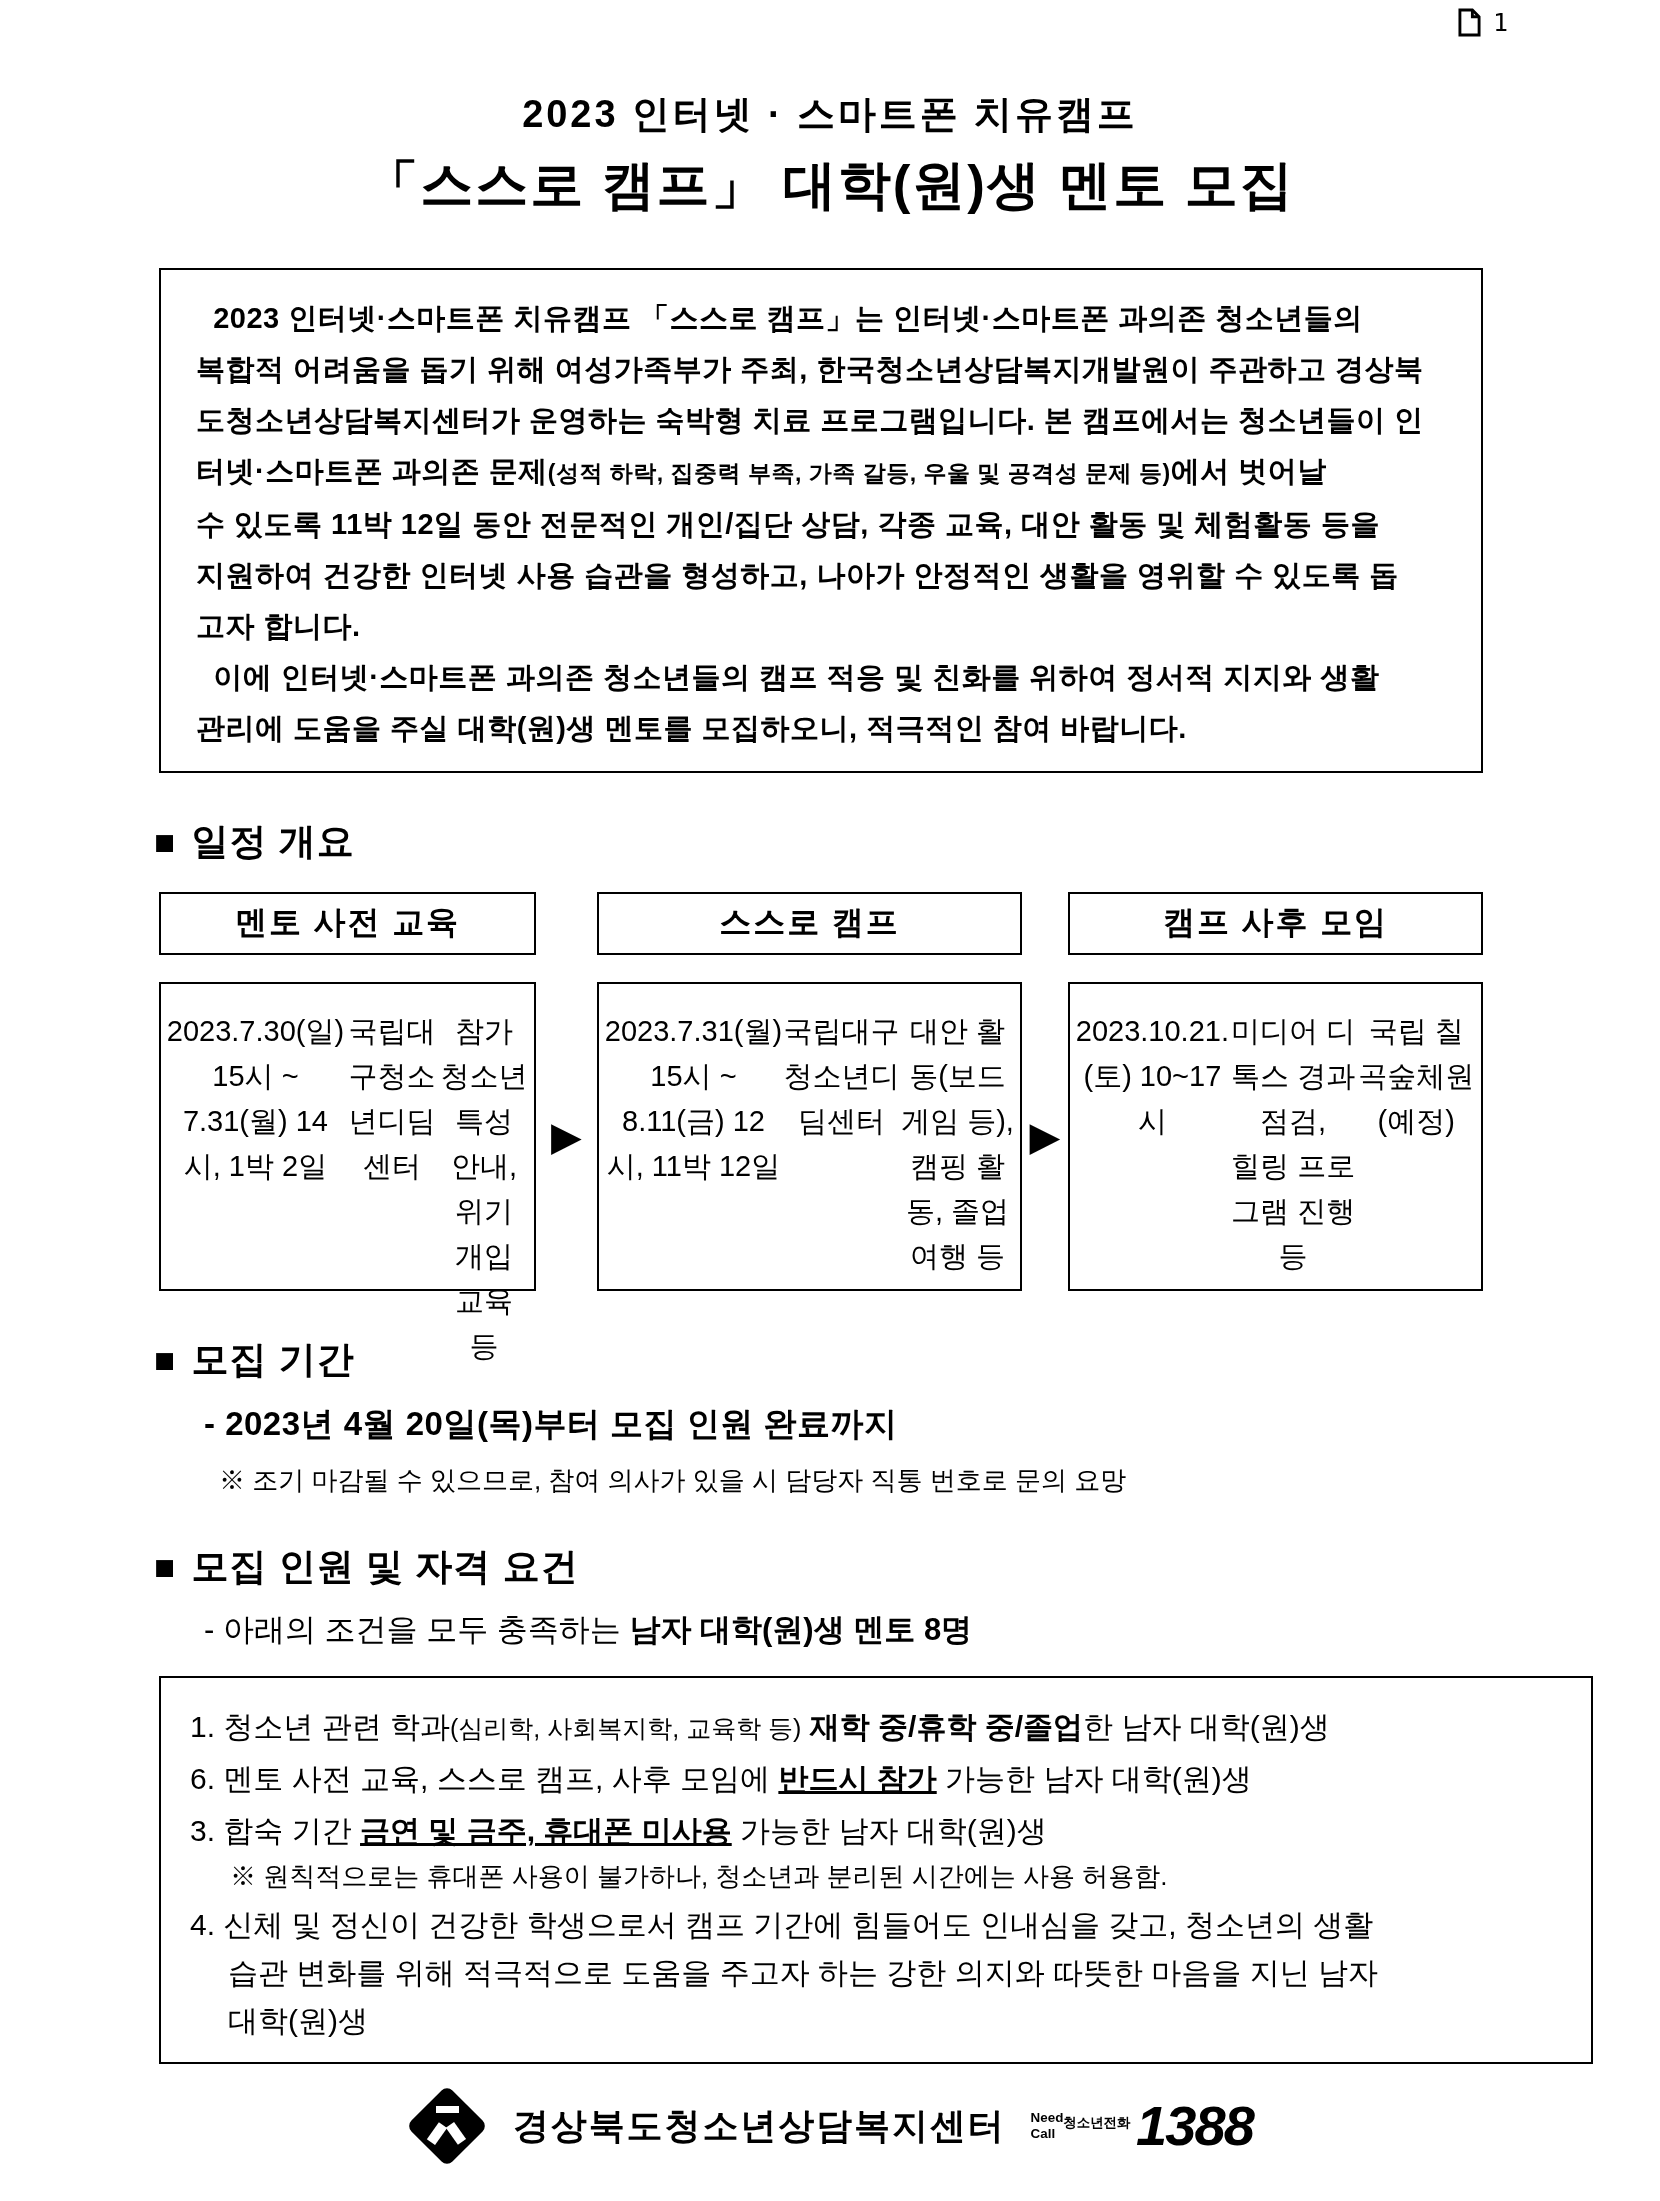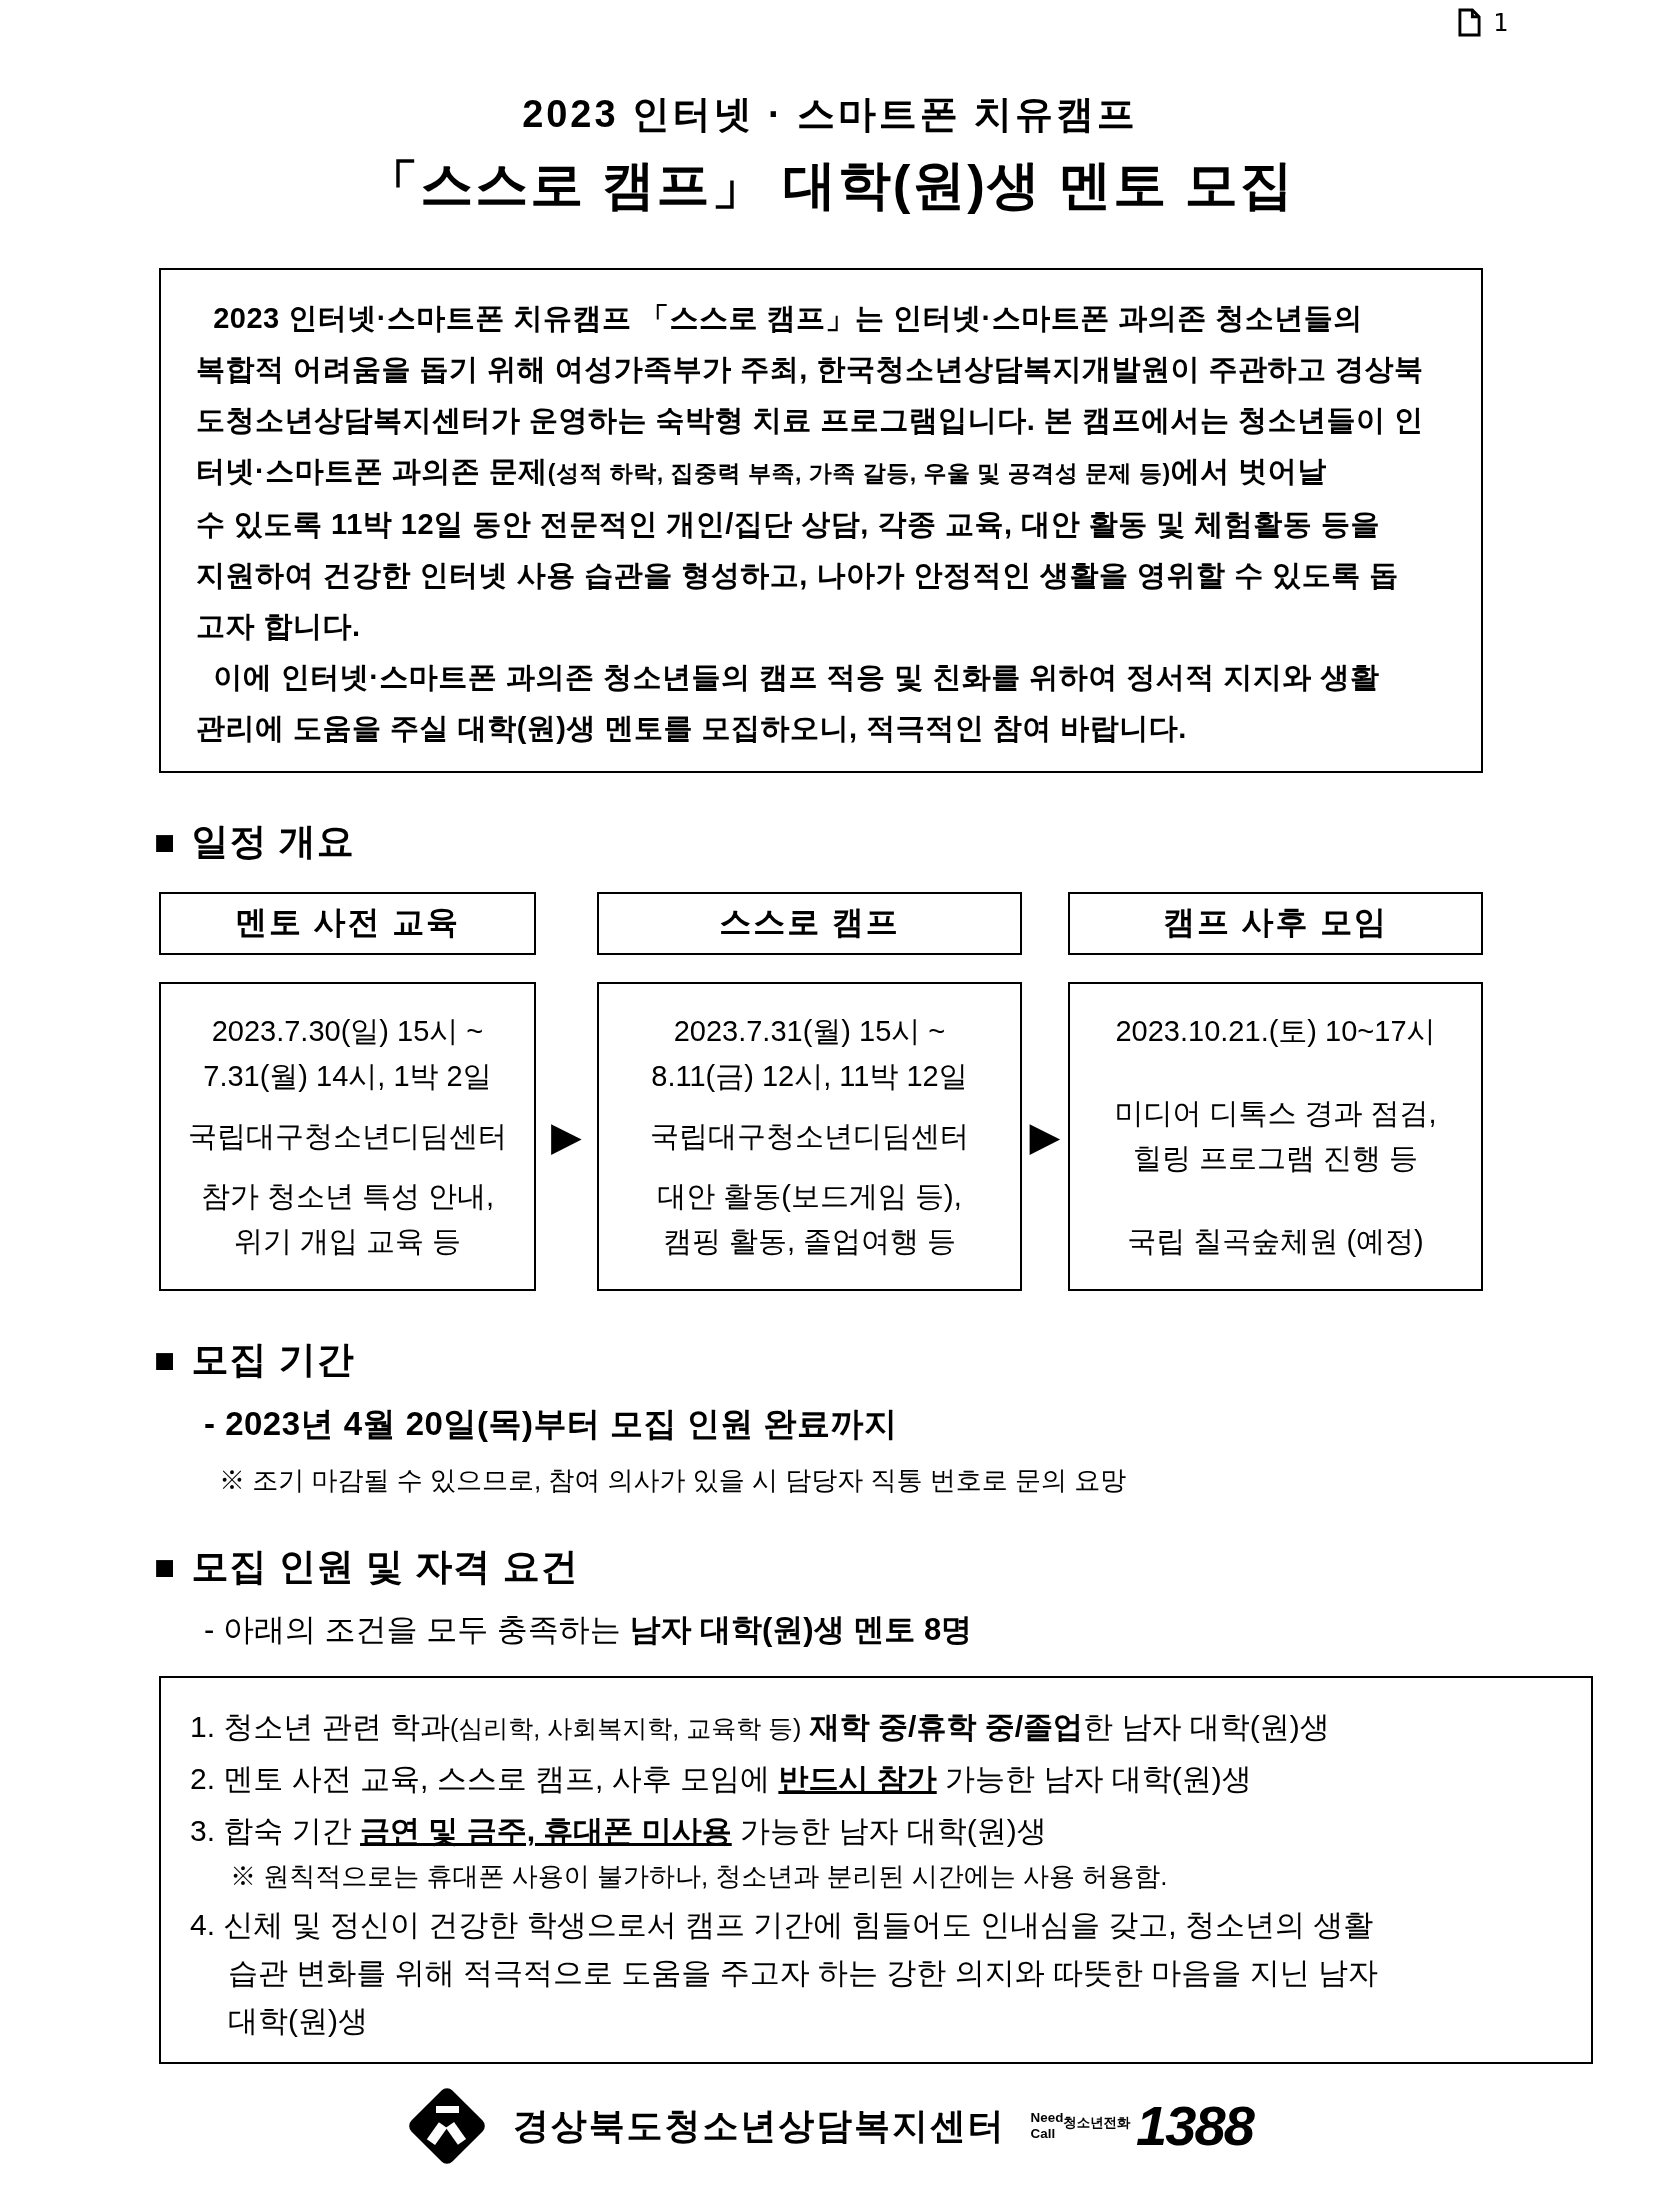--- a/index.html
+++ b/index.html
@@ -57,21 +57,21 @@
     align-items:stretch;
   }
   .sched-hd {
     border:2.9px solid #000; height:63px;
     display:flex; align-items:center; justify-content:center;
     font-size:32px; font-weight:800; letter-spacing:1.9px;
   }
   .sched-cell {
     border:2.9px solid #000; height:309px;
     padding:25px 5.8px;
-    display:flex; flex-direction:column; justify-content:space-between;
+    display:flex; flex-direction:row; justify-content:space-between;
     text-align:center;
     font-size:29px;
   }
   .sched-cell .grp { line-height:45px; }
   .sched-arrow {
     display:flex; align-items:center; justify-content:center;
     font-size:40px;
   }
 
   
@@ -208,21 +208,21 @@
   <div class="line-note">※ 조기 마감될 수 있으므로, 참여 의사가 있을 시 담당자 직통 번호로 문의 요망</div>
 
   <div class="section-heading">
     <span class="bullet">■</span>
     <span>모집 인원 및 자격 요건</span>
   </div>
   <div class="line-lead"><span>- 아래의 조건을 모두 충족하는 </span><span class="b">남자 대학(원)생 멘토 8명</span></div>
 
   <div class="req-box">
     <div class="req-item"><span>1. 청소년 관련 학과</span><span class="paren">(심리학, 사회복지학, 교육학 등)</span><span class="b"> 재학 중/휴학 중/졸업</span><span>한 남자 대학(원)생</span></div>
-    <div class="req-item"><span>2. 멘토 사전 교육, 스스로 캠프, 사후 모임에 </span><span class="bu">반드시 참가</span><span> 가능한 남자 대학(원)생</span></div>
+    <div class="req-item"><span>6. 멘토 사전 교육, 스스로 캠프, 사후 모임에 </span><span class="bu">반드시 참가</span><span> 가능한 남자 대학(원)생</span></div>
     <div class="req-item"><span>3. 합숙 기간 </span><span class="bu">금연 및 금주, 휴대폰 미사용</span><span> 가능한 남자 대학(원)생</span></div>
     <div class="req-note">※ 원칙적으로는 휴대폰 사용이 불가하나, 청소년과 분리된 시간에는 사용 허용함.</div>
     <div class="req-item pre hang">4. 신체 및 정신이 건강한 학생으로서 캠프 기간에 힘들어도 인내심을 갖고, 청소년의 생활
 습관 변화를 위해 적극적으로 도움을 주고자 하는 강한 의지와 따뜻한 마음을 지닌 남자
 대학(원)생</div>
   </div>
 
   <div class="footer">
     <div class="logo-diamond">
       <div class="dia"></div>

